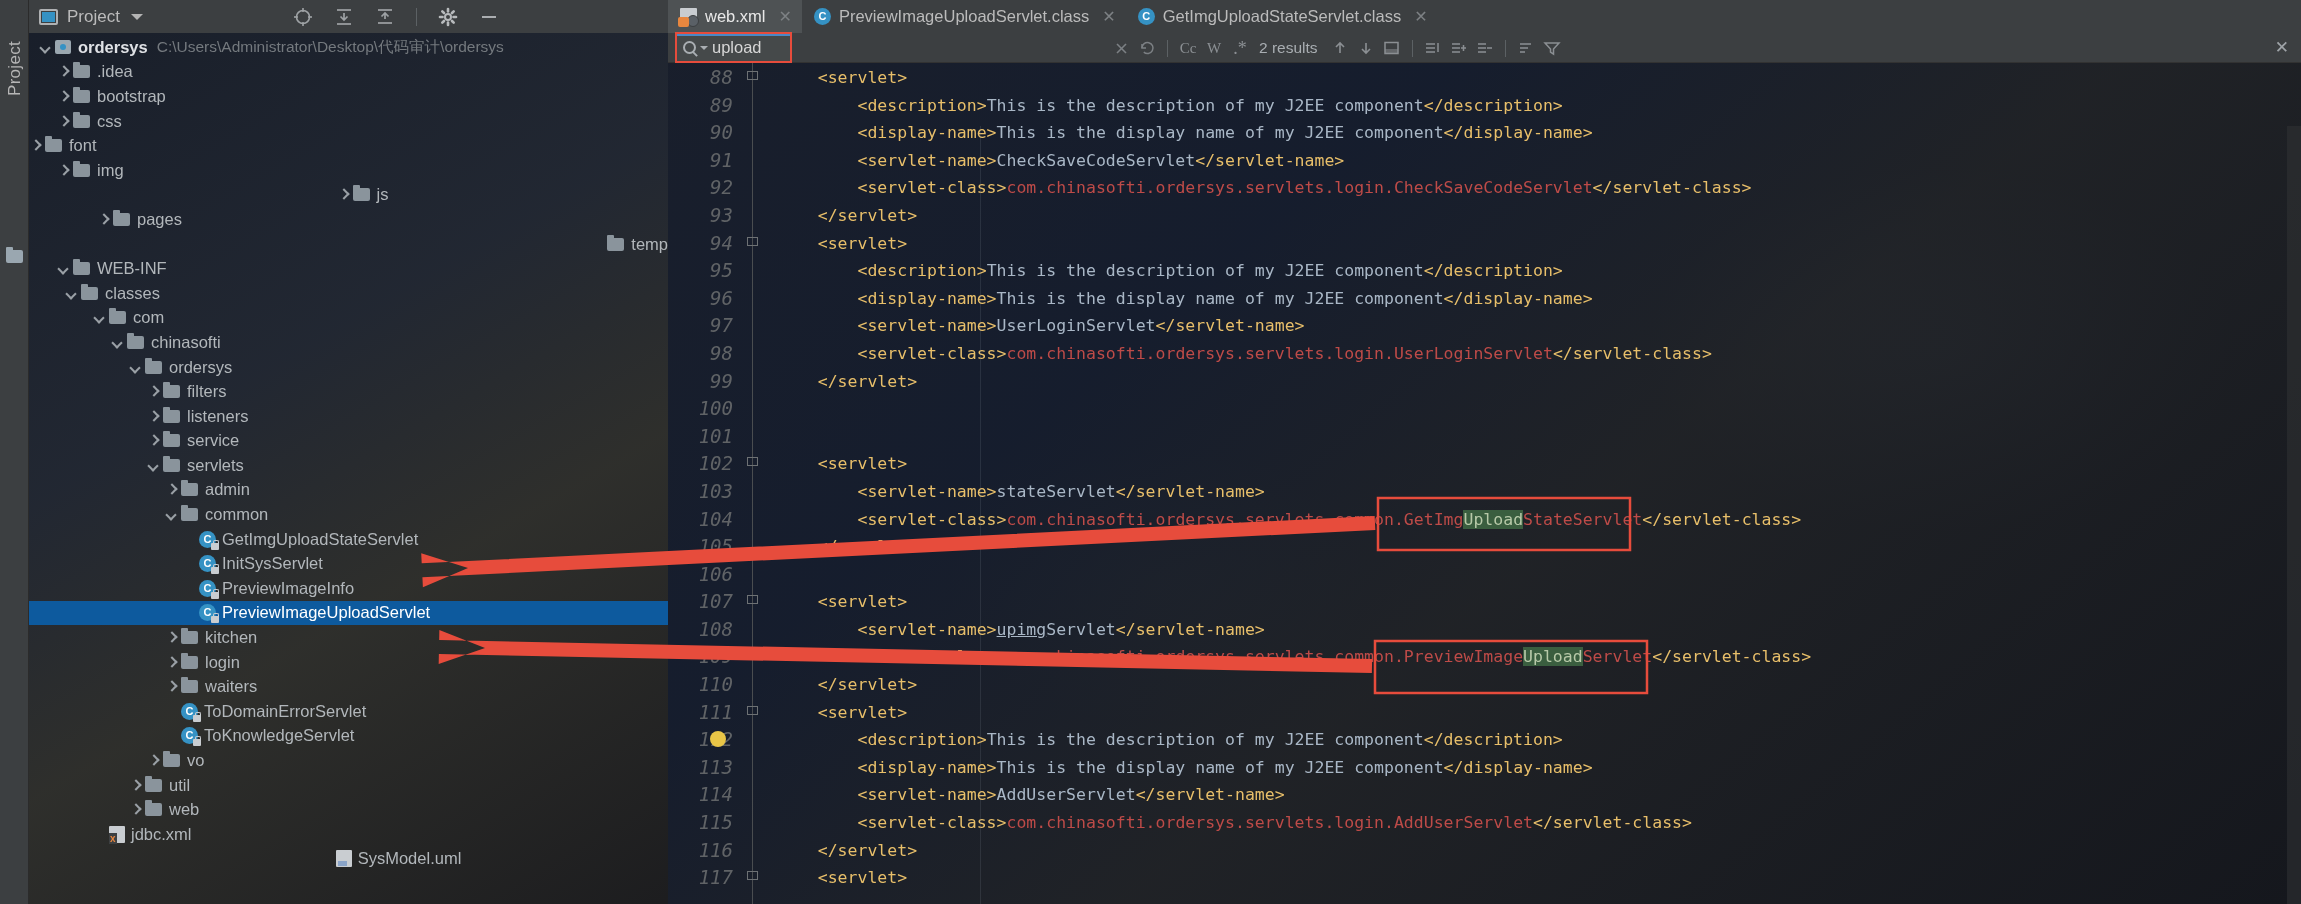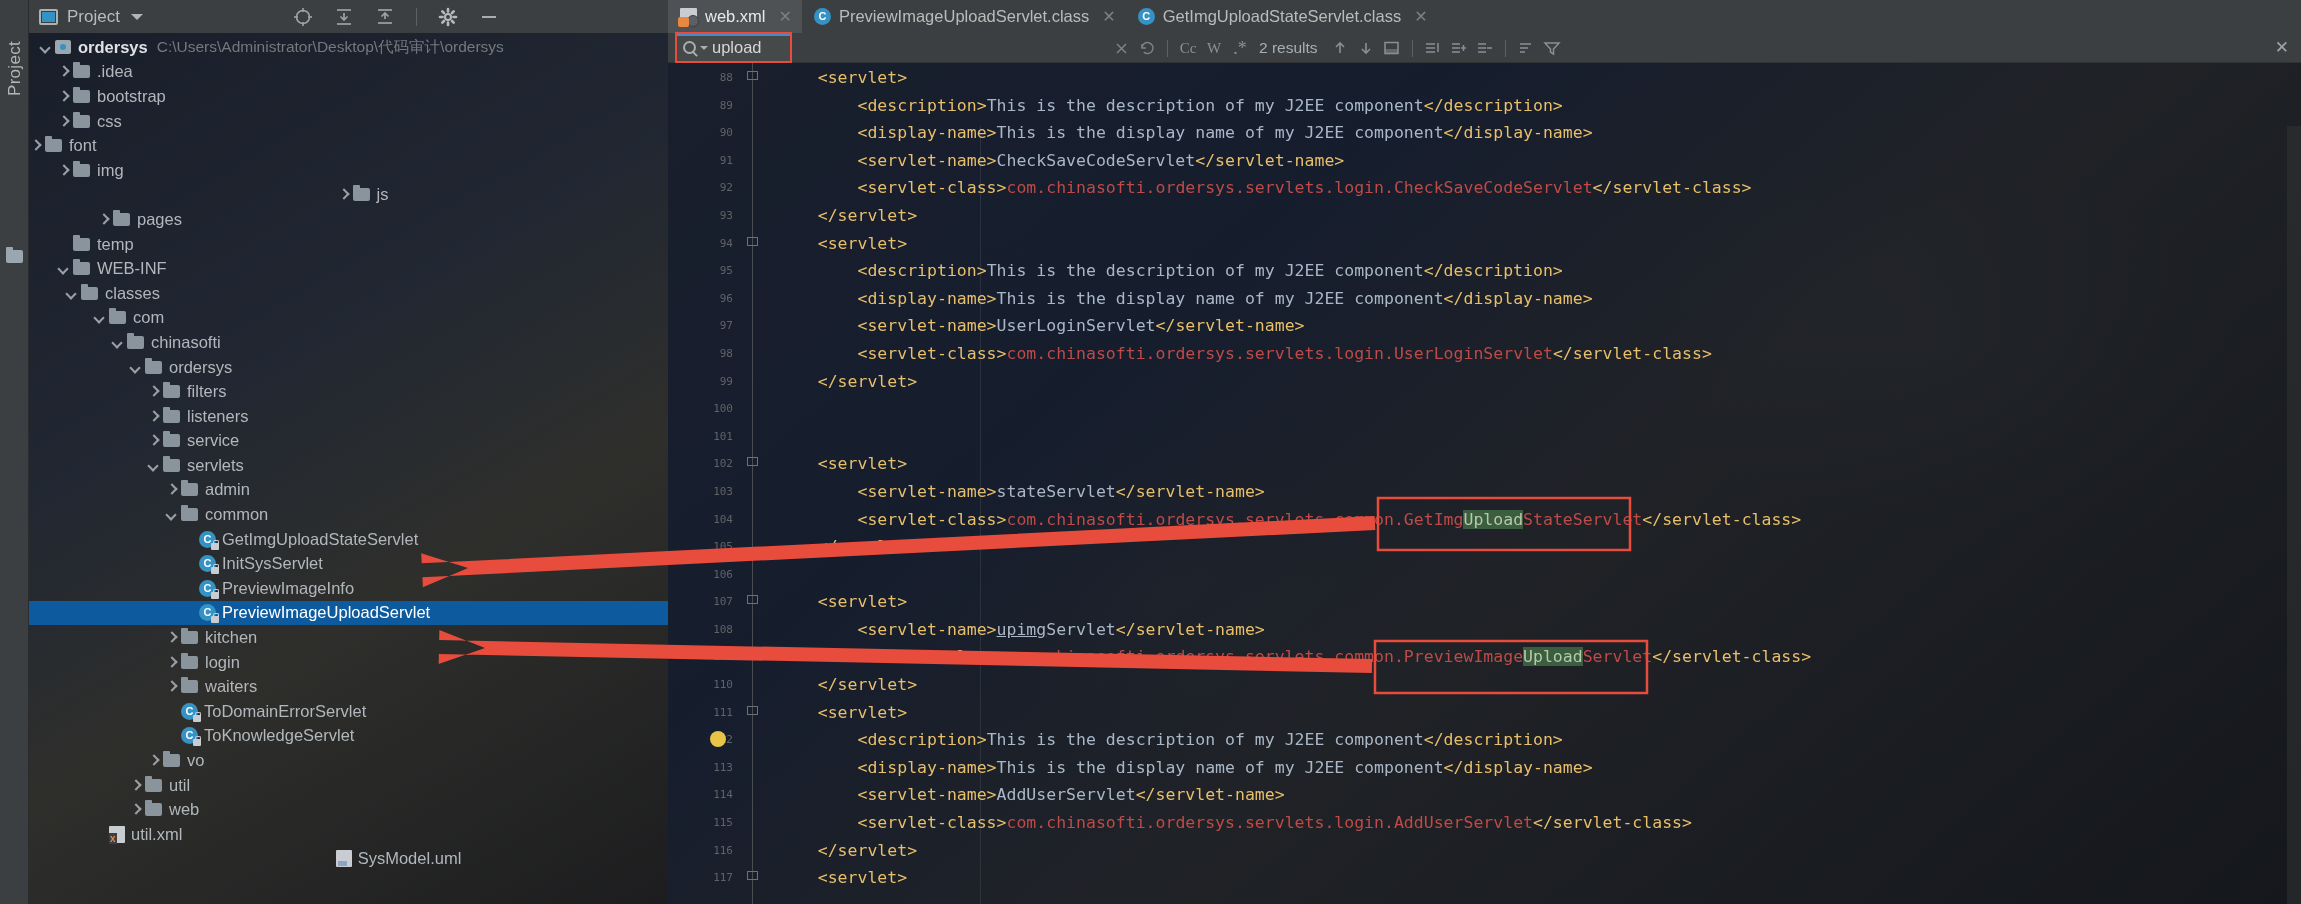--- a/index.html
+++ b/index.html
@@ -221,22 +221,22 @@
       linear-gradient(140deg, rgba(24,30,44,.90) 0%, rgba(20,28,46,.86) 30%,
                       rgba(32,34,38,.84) 55%, rgba(20,22,28,.92) 100%),
       radial-gradient(ellipse 420px 260px at 78% 34%, rgba(120,140,170,.20), transparent 70%),
       radial-gradient(ellipse 300px 200px at 30% 62%, rgba(110,120,90,.14), transparent 70%),
       #1f2328;
     overflow: hidden;
     display: flex;
   }
   .gutter {
     width: 74px; flex: 0 0 74px; position: relative; color: #606366;
-    font-family: "DejaVu Sans Mono", monospace; font-size: 11px;
-    text-align: right; padding-top: 1px;
+    font-family: "DejaVu Sans Mono", monospace; font-size: 19px;
+    text-align: right; padding-top: 1px; font-style: italic;
   }
   .gutter .gl { height: 27.6px; line-height: 27.6px; padding-right: 9px; }
   .foldcol {
     width: 22px; flex: 0 0 22px; position: relative;
   }
   .foldcol .fline {
     position: absolute; left: 10px; top: 0; bottom: 0; width: 1px; background: #4a4d50;
   }
   .foldmark {
     position: absolute; left: 4px; width: 13px; height: 13px;
@@ -323,21 +323,21 @@
         <div class="tree-row" style="padding-left: 28px; justify-content: center;">
           <span class="arrow right"></span>
           <span class="folder-ico"></span>
           <span class="row-label">js</span>
         </div>
         <div class="tree-row" style="padding-left: 28px; margin-left: 40px;">
           <span class="arrow right"></span>
           <span class="folder-ico"></span>
           <span class="row-label">pages</span>
         </div>
-        <div class="tree-row" style="padding-left: 28px;">
+        <div class="tree-row" style="padding-left: 28px; justify-content: flex-end;">
           <span class="arrow"></span>
           <span class="folder-ico"></span>
           <span class="row-label">temp</span>
         </div>
         <div class="tree-row" style="padding-left: 28px;">
           <span class="arrow down"></span>
           <span class="folder-ico"></span>
           <span class="row-label">WEB-INF</span>
         </div>
         <div class="tree-row" style="padding-left: 36px;">
@@ -446,21 +446,21 @@
           <span class="row-label">util</span>
         </div>
         <div class="tree-row" style="padding-left: 100px;">
           <span class="arrow right"></span>
           <span class="folder-ico"></span>
           <span class="row-label">web</span>
         </div>
         <div class="tree-row" style="padding-left: 64px;">
           <span class="arrow"></span>
           <span class="xml-ico"></span>
-          <span class="row-label">util.xml</span>
+          <span class="row-label">jdbc.xml</span>
         </div>
         <div class="tree-row" style="padding-left: 84px; justify-content: center;">
           <span class="arrow"></span>
           <span class="uml-ico"></span>
           <span class="row-label">SysModel.uml</span>
         </div>
       </div>
   </div>
 
   <div class="editor-area">

